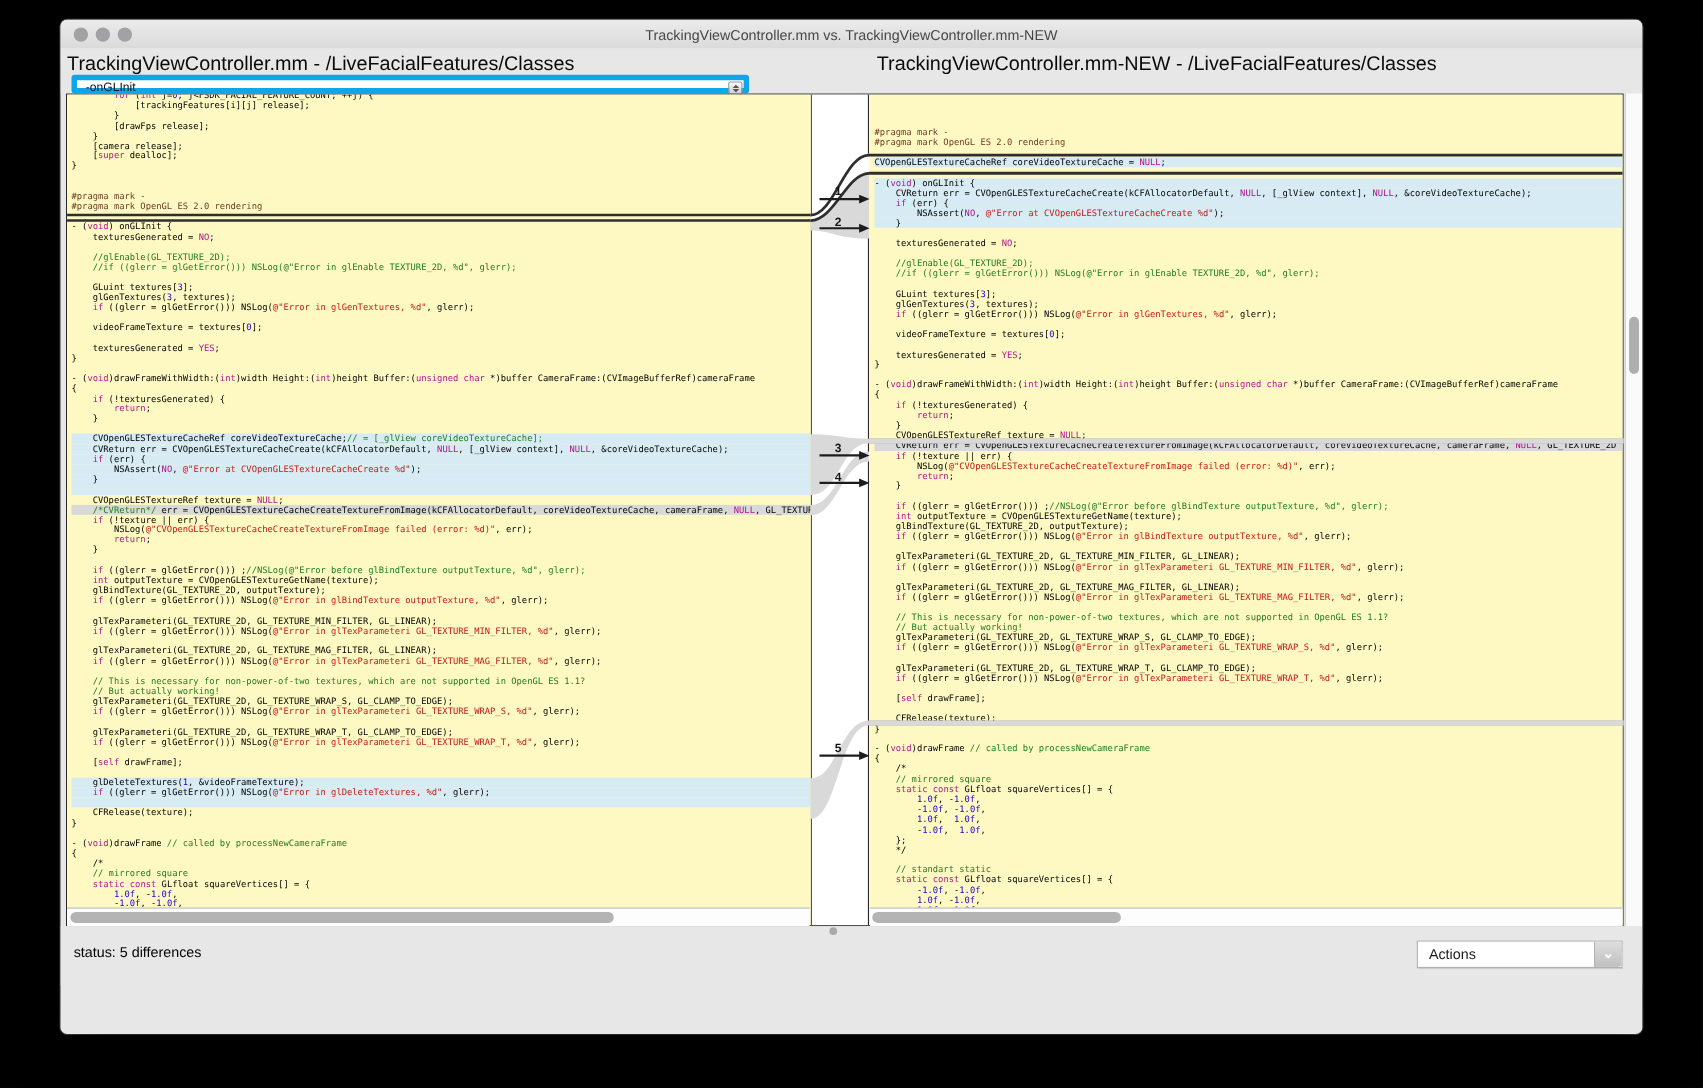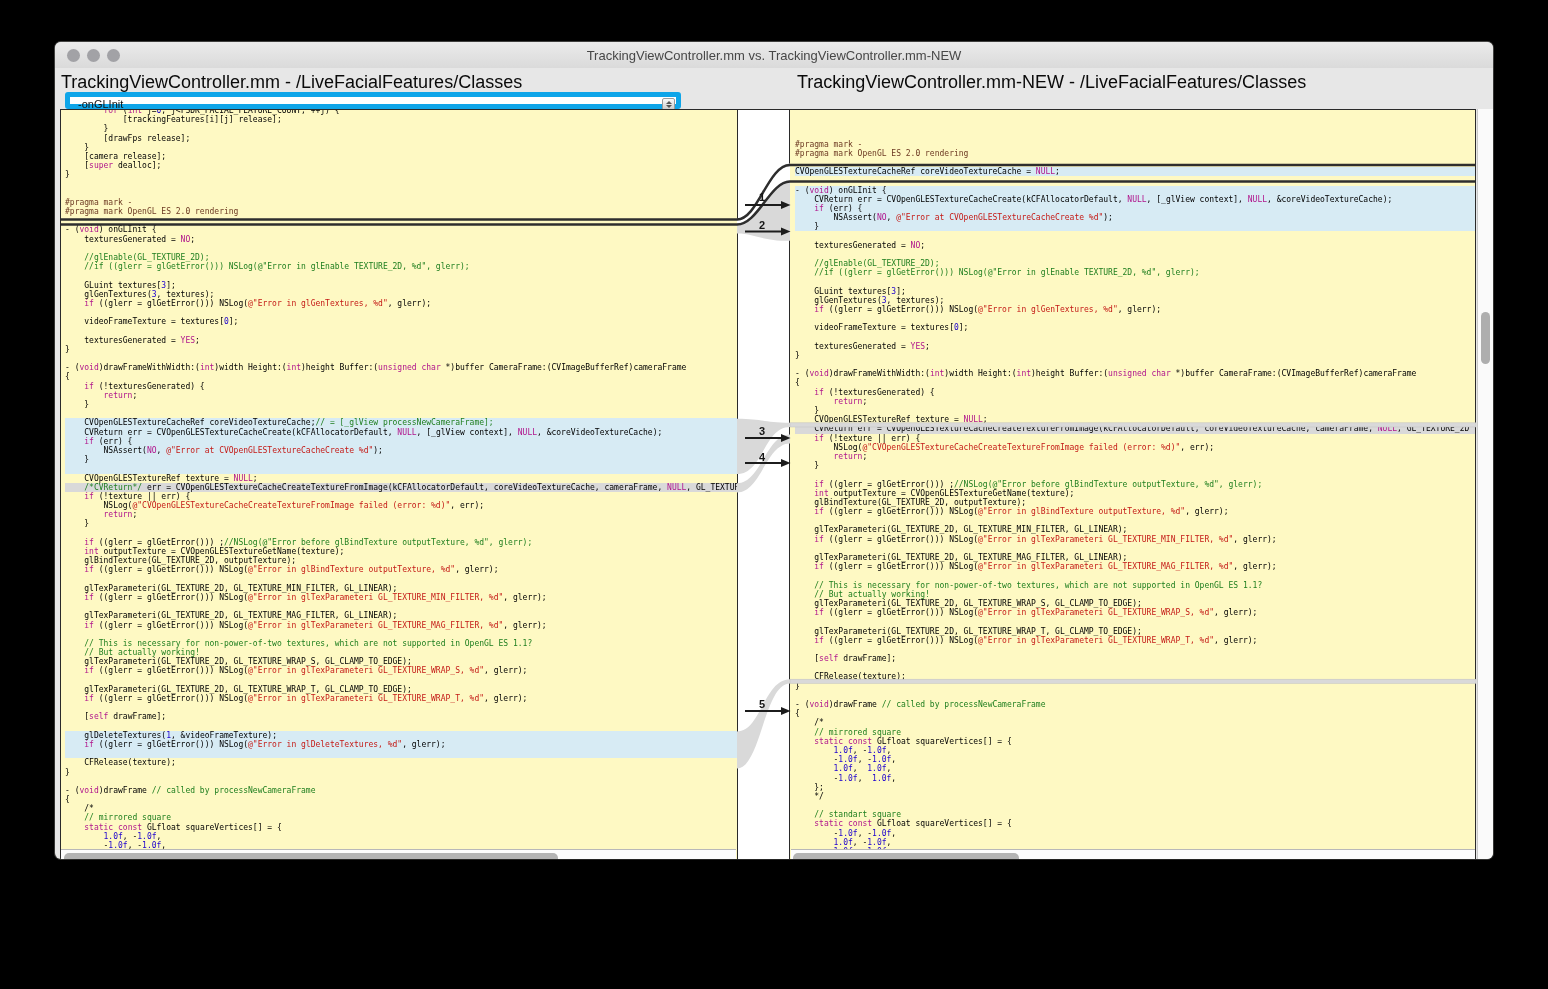--- a/index.html
+++ b/index.html
@@ -1,21 +1,21 @@
 <!DOCTYPE html>
 <html style="--add: #d7ebf4; --chg: #d9d9d9; --kw: #b0148c; --cm: #1e7e1e; --st: #c41a16; --nu: #1c00cf; --pp: #6d3a23;"><head>
 <meta charset="utf-8">
 <style>
   html,body{margin:0;padding:0;background:#000;width:1548px;height:989px;overflow:hidden;
     font-family:"Liberation Sans",sans-serif;}
   :root{
     --add:#d7ebf4; --chg:#d9d9d9;
     --kw:#b0148c; --cm:#1e7e1e; --st:#c41a16; --nu:#1c00cf; --pp:#6d3a23;
   }
-  #window{position:absolute;left:55px;top:42px;width:1438px;height:817px;background:#e7e7e7;
+  #window{position:absolute;left:55px;top:18px;width:1438px;height:922px;background:#e7e7e7;
     border-radius:6px;overflow:hidden;box-shadow:0 12px 45px rgba(0,0,0,.75), 0 0 0 1px #51514f;}
   
   #titlebar{position:absolute;left:0;top:0;width:100%;height:26px;
     background:linear-gradient(#ebebeb,#dadada);}
   .tl{position:absolute;top:7px;width:13px;height:13px;border-radius:50%;background:#a2a2a6;}
   #titlebar .t1{left:12px}#titlebar .t2{left:32px}#titlebar .t3{left:52px}
   #win-title{position:absolute;left:0;right:0;top:0;height:26px;line-height:27px;text-align:center;
     font-size:13px;color:#474747;}
   
   #header{position:absolute;left:0;top:26px;width:100%;height:41px;background:#e7e7e7;}
@@ -125,21 +125,21 @@
           <div class="line"></div>
           <div class="line">    texturesGenerated = <span class="kw">YES</span>;</div>
           <div class="line">}</div>
           <div class="line"></div>
           <div class="line">- (<span class="kw">void</span>)drawFrameWithWidth:(<span class="kw">int</span>)width Height:(<span class="kw">int</span>)height Buffer:(<span class="kw">unsigned</span> <span class="kw">char</span> *)buffer CameraFrame:(CVImageBufferRef)cameraFrame</div>
           <div class="line">{</div>
           <div class="line">    <span class="kw">if</span> (!texturesGenerated) {</div>
           <div class="line">        <span class="kw">return</span>;</div>
           <div class="line">    }</div>
           <div class="line"></div>
-          <div class="line add">    CVOpenGLESTextureCacheRef coreVideoTextureCache;<span class="cm">// = [_glView processNewCameraFrame];</span></div>
+          <div class="line add">    CVOpenGLESTextureCacheRef coreVideoTextureCache;<span class="cm">// = [_glView coreVideoTextureCache];</span></div>
           <div class="line add">    CVReturn err = CVOpenGLESTextureCacheCreate(kCFAllocatorDefault, <span class="kw">NULL</span>, [_glView context], <span class="kw">NULL</span>, &amp;coreVideoTextureCache);</div>
           <div class="line add">    <span class="kw">if</span> (err) {</div>
           <div class="line add">        NSAssert(<span class="kw">NO</span>, <span class="st">@"Error at CVOpenGLESTextureCacheCreate %d"</span>);</div>
           <div class="line add">    }</div>
           <div class="line add"></div>
           <div class="line">    CVOpenGLESTextureRef texture = <span class="kw">NULL</span>;</div>
           <div class="line chg">    <span class="cm">/*CVReturn*/</span> err = CVOpenGLESTextureCacheCreateTextureFromImage(kCFAllocatorDefault, coreVideoTextureCache, cameraFrame, <span class="kw">NULL</span>, GL_TEXTUR</div>
           <div class="line">    <span class="kw">if</span> (!texture || err) {</div>
           <div class="line">        NSLog(<span class="st">@"CVOpenGLESTextureCacheCreateTextureFromImage failed (error: %d)"</span>, err);</div>
           <div class="line">        <span class="kw">return</span>;</div>
@@ -253,21 +253,21 @@
           <div class="line">    /*</div>
           <div class="line">    <span class="cm">// mirrored square</span></div>
           <div class="line">    <span class="kw">static</span> <span class="kw">const</span> GLfloat squareVertices[] = {</div>
           <div class="line">        <span class="nu">1.0f</span>, -<span class="nu">1.0f</span>,</div>
           <div class="line">        -<span class="nu">1.0f</span>, -<span class="nu">1.0f</span>,</div>
           <div class="line">        <span class="nu">1.0f</span>,  <span class="nu">1.0f</span>,</div>
           <div class="line">        -<span class="nu">1.0f</span>,  <span class="nu">1.0f</span>,</div>
           <div class="line">    };</div>
           <div class="line">    */</div>
           <div class="line"></div>
-          <div class="line">    <span class="cm">// standart square</span></div>
+          <div class="line">    <span class="cm">// standart static</span></div>
           <div class="line">    <span class="kw">static</span> <span class="kw">const</span> GLfloat squareVertices[] = {</div>
           <div class="line">        -<span class="nu">1.0f</span>, -<span class="nu">1.0f</span>,</div>
           <div class="line">        <span class="nu">1.0f</span>, -<span class="nu">1.0f</span>,</div>
           <div class="line">        <span class="nu">1.0f</span>,  <span class="nu">1.0f</span>,</div>
         </div>
     </div>
   </div>
 
   <svg id="gutter-svg" viewBox="0 0 1438 878">
 

